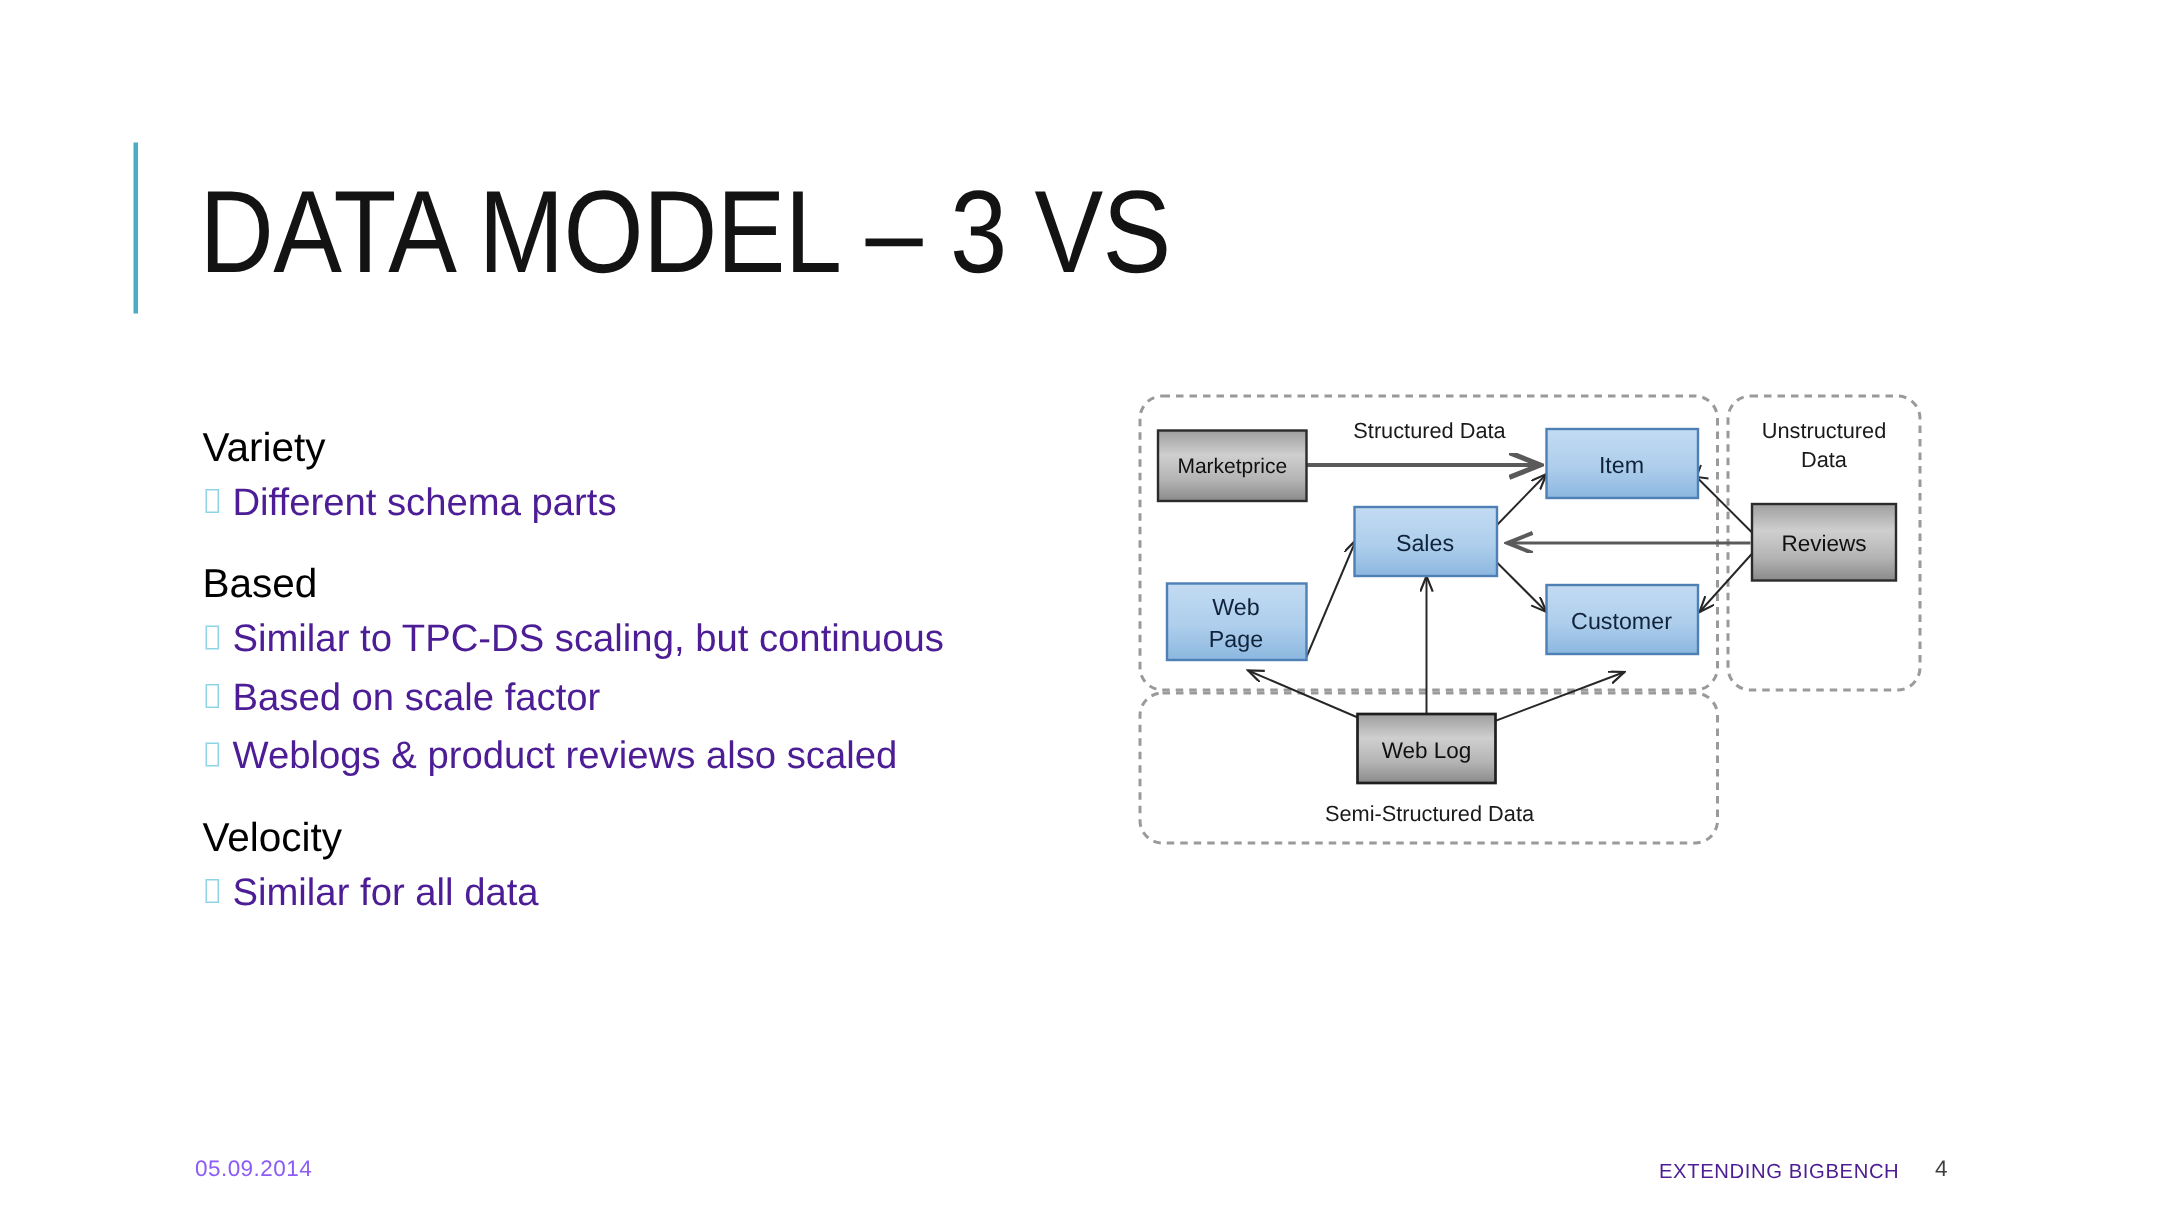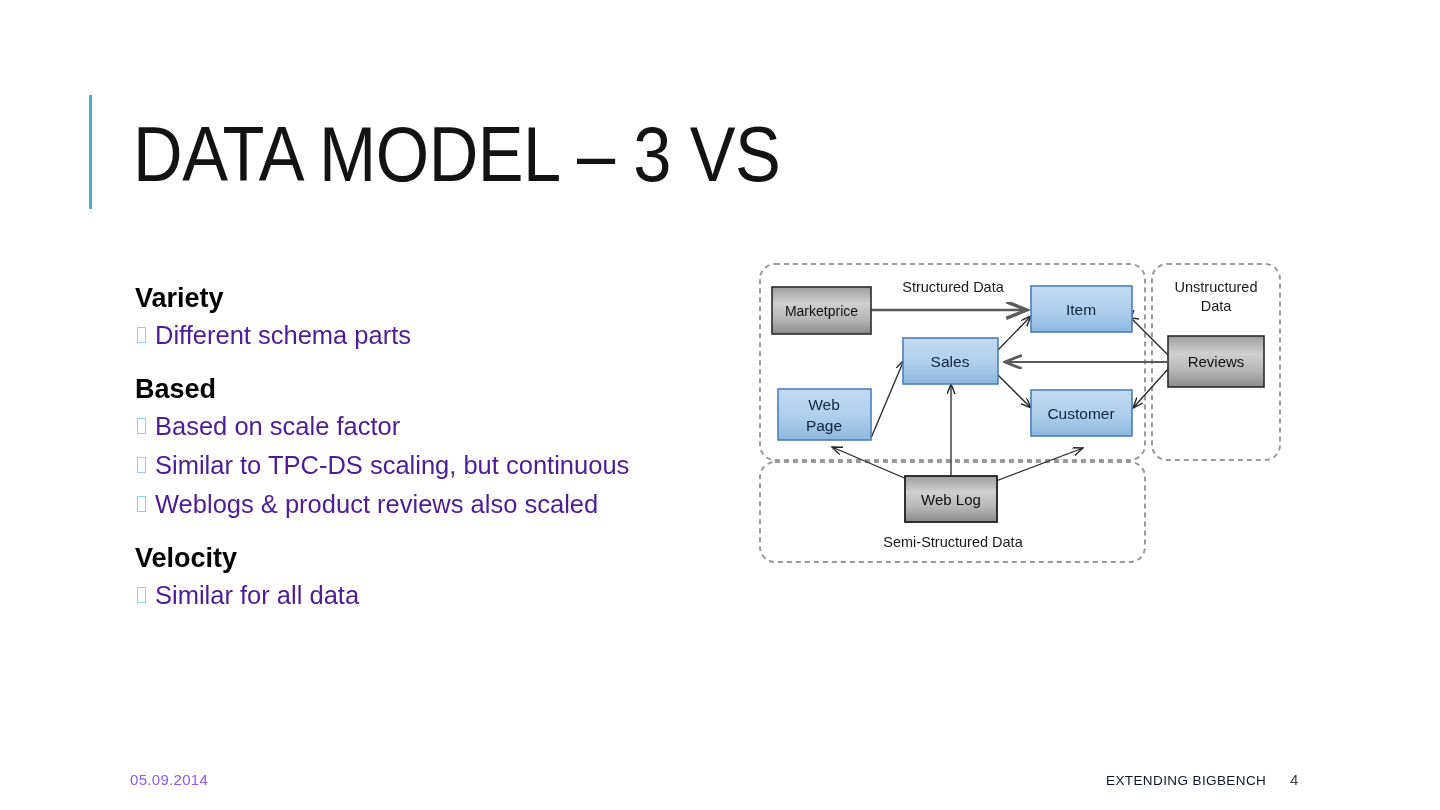--- a/index.html
+++ b/index.html
@@ -42,21 +42,21 @@
 
   
   #content-block {
     position: absolute;
     left: 135px;
     top: 278px;
     width: 580px;
   }
   .section-heading {
     font-size: 27px;
-    font-weight: bold;
+    font-weight: normal;
     line-height: 36px;
     color: #000000;
     margin: 0;
     padding-top: 2px;
   }
   .bullet-row {
     display: flex;
     align-items: baseline;
     margin: 0;
     padding: 0 0 0 2px;
@@ -97,21 +97,21 @@
     top: 771px;
     font-size: 15px;
     color: #8b5cf6;
     letter-spacing: 0.3px;
   }
   #footer-deck {
     position: absolute;
     left: 1106px;
     top: 773px;
     font-size: 13.5px;
-    color: #0f172a;
+    color: #4c1d95;
     letter-spacing: 0.4px;
   }
   #footer-page {
     position: absolute;
     left: 1290px;
     top: 771px;
     font-size: 15px;
     color: #3f3f3f;
   }
 </style>
@@ -127,25 +127,25 @@
   <div class="bullet-row">
     <span class="bullet-glyph"></span>
     <span class="bullet-text">Different schema parts</span>
   </div>
 
   <div class="group-gap"></div>
 
   <div class="section-heading">Based</div>
   <div class="bullet-row">
     <span class="bullet-glyph"></span>
+    <span class="bullet-text">Similar to TPC-DS scaling, but continuous</span>
+  </div>
+  <div class="bullet-row">
+    <span class="bullet-glyph"></span>
     <span class="bullet-text">Based on scale factor</span>
-  </div>
-  <div class="bullet-row">
-    <span class="bullet-glyph"></span>
-    <span class="bullet-text">Similar to TPC-DS scaling, but continuous</span>
   </div>
   <div class="bullet-row">
     <span class="bullet-glyph"></span>
     <span class="bullet-text">Weblogs &amp; product reviews also scaled</span>
   </div>
 
   <div class="group-gap"></div>
 
   <div class="section-heading">Velocity</div>
   <div class="bullet-row">

